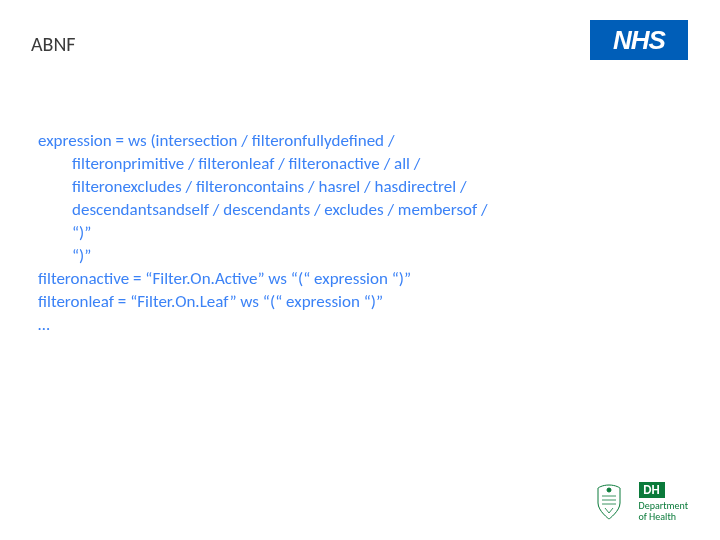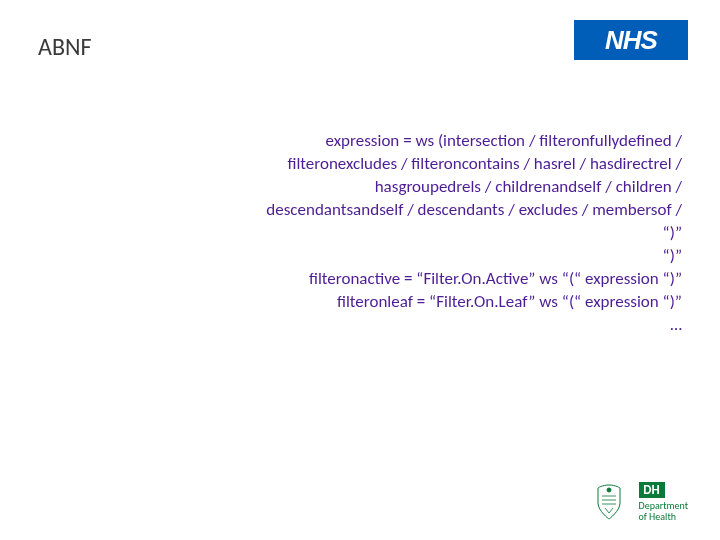--- a/index.html
+++ b/index.html
@@ -7,53 +7,52 @@
     width: 720px;
     height: 540px;
     background: #ffffff;
     font-family: Calibri, Arial, sans-serif;
     position: relative;
     overflow: hidden;
   }
   .title {
     position: absolute;
     top: 32px;
-    left: 38px;
-    font-size: 24px;
+    left: 31px;
+    font-size: 20px;
     color: #3a3a3a;
     font-weight: 400;
   }
   .nhs-logo {
     position: absolute;
     top: 20px;
     right: 32px;
-    width: 114px;
+    width: 98px;
     height: 40px;
     background: #005eb8;
     display: flex;
     align-items: center;
     justify-content: center;
   }
   .nhs-logo-text {
     color: #ffffff;
     font-family: Arial, sans-serif;
     font-style: italic;
     font-weight: 900;
     font-size: 26px;
     letter-spacing: -1px;
   }
   .content {
     position: absolute;
     top: 130px;
     left: 38px;
     right: 38px;
     font-size: 17px;
-    color: #4c1d95;
+    color: #3b82f6;
     line-height: 1.35;
-    text-align: right;
   }
   .rule {
     margin-bottom: 0;
   }
   .rule .cont {
     display: block;
     padding-left: 34px;
   }
   .dh-logo {
     position: absolute;
@@ -91,22 +90,22 @@
 
 <div class="title">ABNF</div>
 
 <div class="nhs-logo">
   <span class="nhs-logo-text">NHS</span>
 </div>
 
 <div class="content">
   <div class="rule">
     <span>expression = ws (intersection / filteronfullydefined /</span>
+    <span class="cont">filteronprimitive / filteronleaf / filteronactive / all /</span>
     <span class="cont">filteronexcludes / filteroncontains / hasrel / hasdirectrel /</span>
-    <span class="cont">hasgroupedrels / childrenandself / children /</span>
     <span class="cont">descendantsandself / descendants / excludes / membersof /</span>
   </div>
   <div class="rule">
     <span class="cont">“)”</span>
   </div>
   <div class="rule">
     <span class="cont">“)”</span>
   </div>
   <div class="rule">
     <span>filteronactive = “Filter.On.Active” ws “(“ expression “)”</span>

